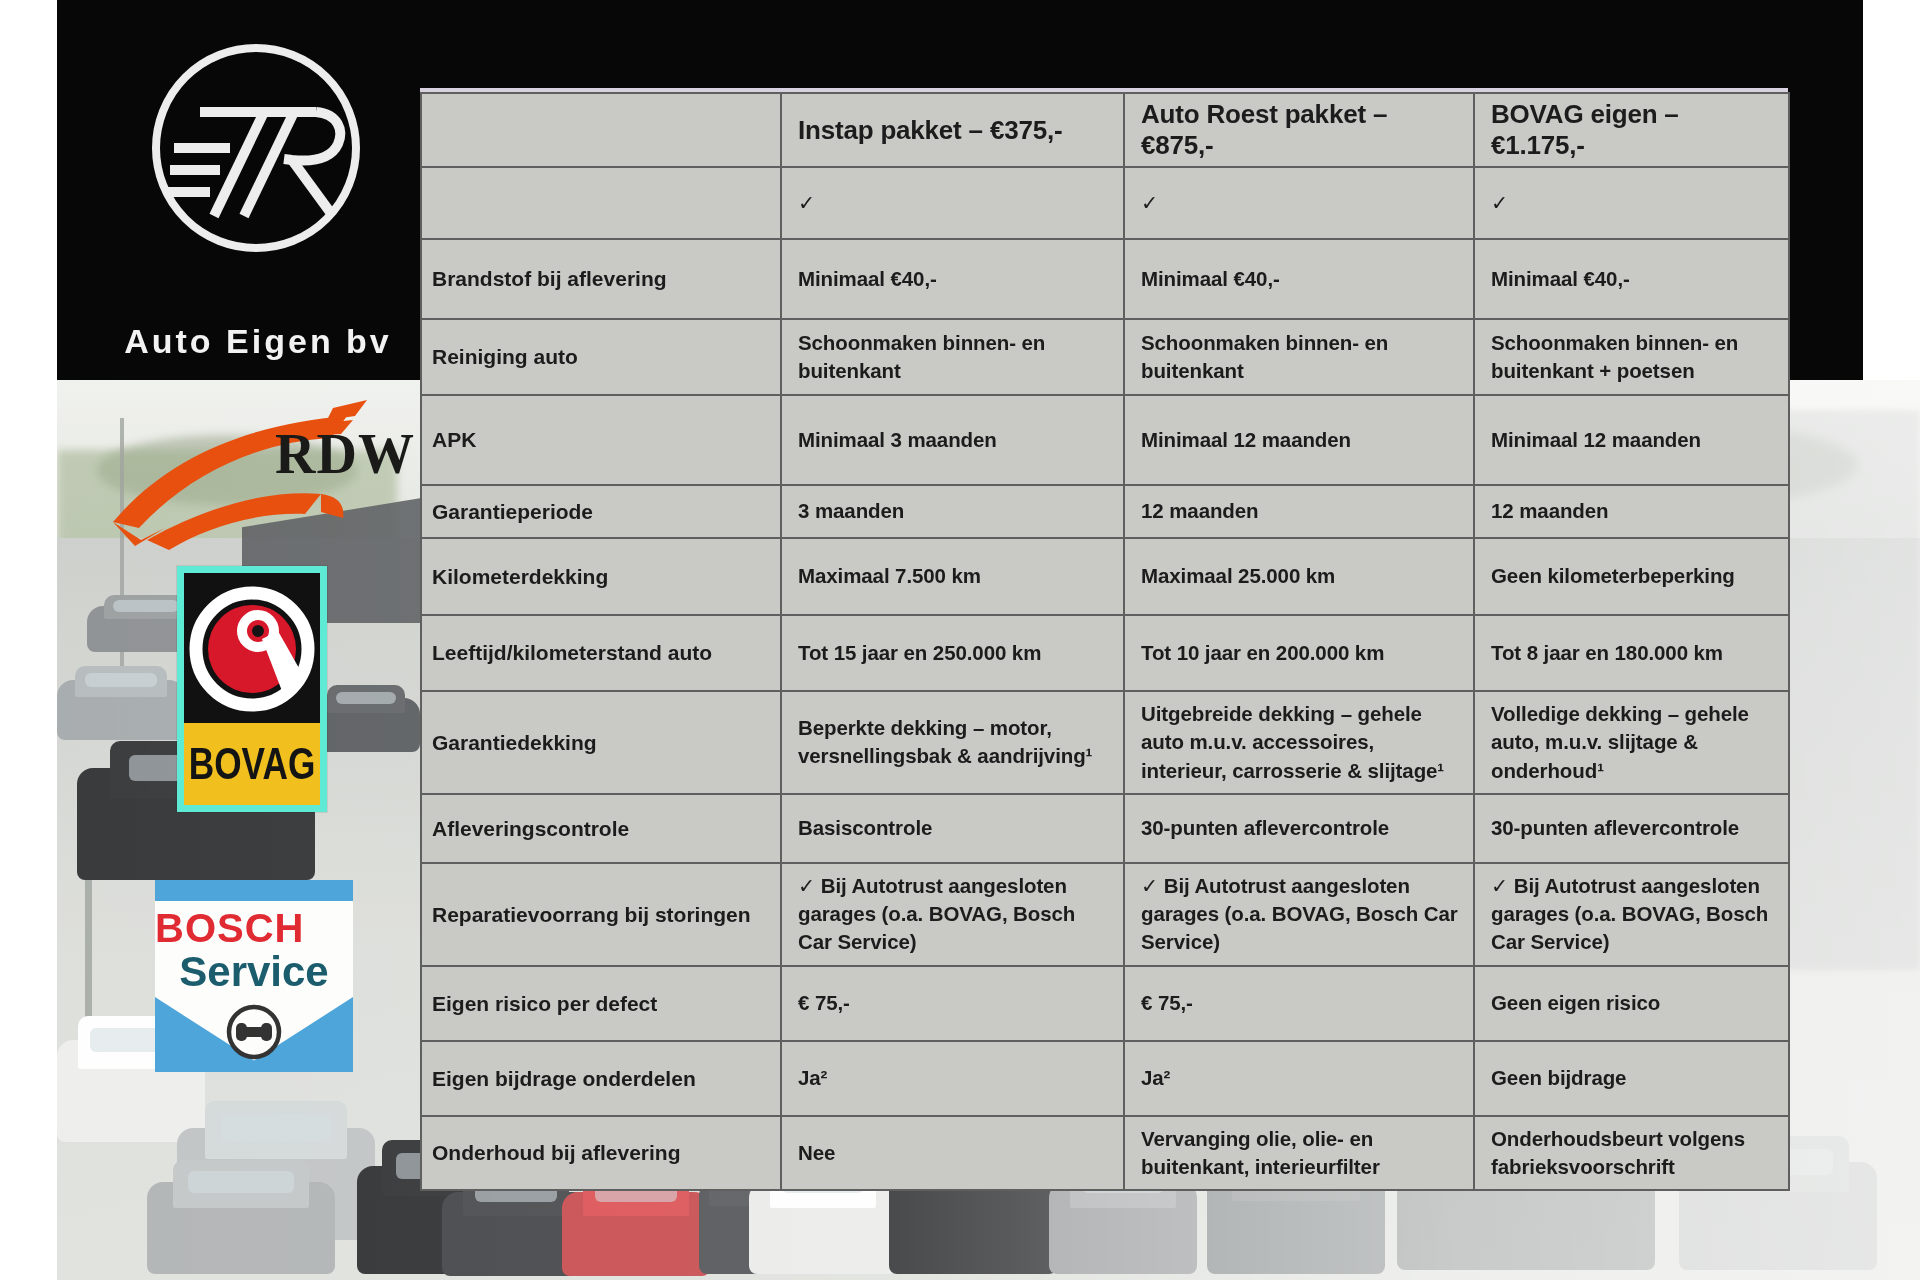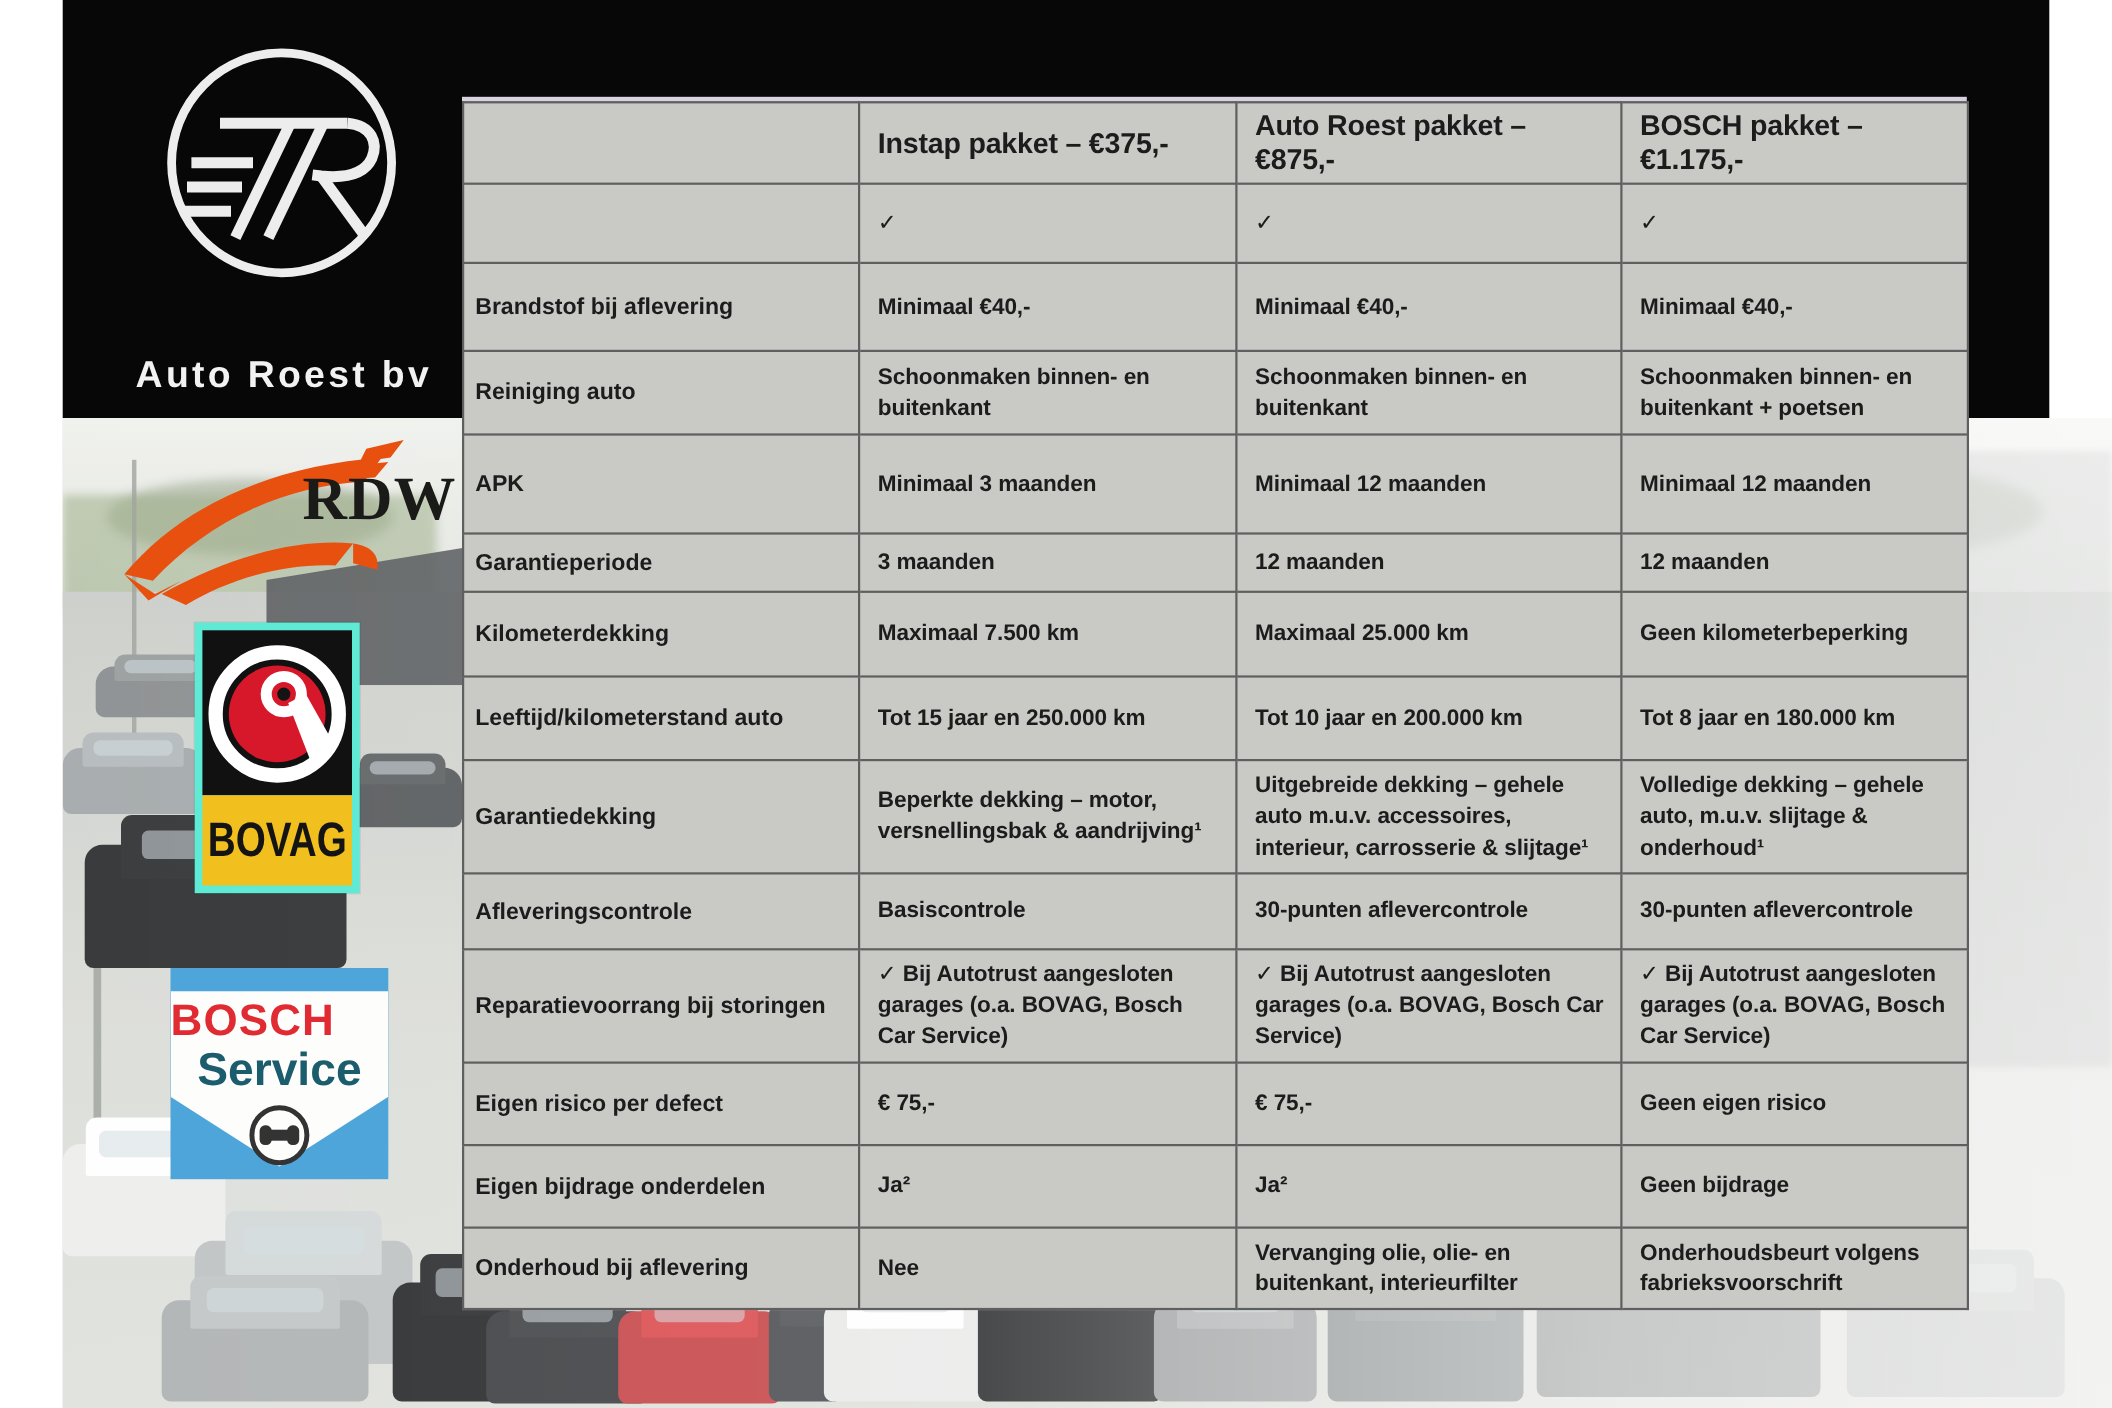--- a/index.html
+++ b/index.html
@@ -116,21 +116,21 @@
         <path d="M30,112 H86"></path>
           <path d="M26,134 H76"></path>
           <path d="M24,156 H66"></path>
         <path d="M56,76 L172,76"></path>
         <path d="M120,76 L70,180"></path>
         <path d="M150,76 L100,180"></path>
         <path d="M172,76 C194,78 200,94 194,108 C187,123 168,126 148,124 L140,123"></path>
         <path d="M148,124 L186,176"></path>
       </g>
     </svg>
-    <div class="brand-name">Auto Roest bv</div>
+    <div class="brand-name">Auto Eigen bv</div>
   </div>
 
   <div class="rdw">
     <svg width="320" height="185" viewBox="0 0 320 185">
       <g fill="var(--rdw-orange,#e8500f)">
         <path d="M18,134 C70,72 150,36 252,28 L236,50 C160,54 92,88 44,140 Z"></path>
         <path d="M238,20 L272,12 L260,28 L232,32 Z"></path>
         <path d="M220,36 L258,32 L246,46 L214,48 Z"></path>
         <path d="M52,152 C120,114 180,102 226,106 L210,126 C160,124 110,140 74,162 Z"></path>
         <path d="M226,106 C242,108 250,116 248,130 L226,124 Z"></path>
@@ -173,21 +173,21 @@
         <col style="width:360px">
           <col style="width:343px">
           <col style="width:350px">
           <col style="width:315px">
       </colgroup>
     <thead>
           <tr style="height: 74px;">
             <th></th>
             <th>Instap pakket – €375,-</th>
             <th>Auto Roest pakket – €875,-</th>
-            <th>BOSCH pakket – €1.175,-</th>
+            <th>BOVAG eigen – €1.175,-</th>
           </tr>
         </thead>
         <tbody>
           <tr style="height: 72px;">
             <th class="rowlab"></th>
             <td>✓</td>
             <td>✓</td>
             <td>✓</td>
           </tr>
           <tr style="height: 80px;">

